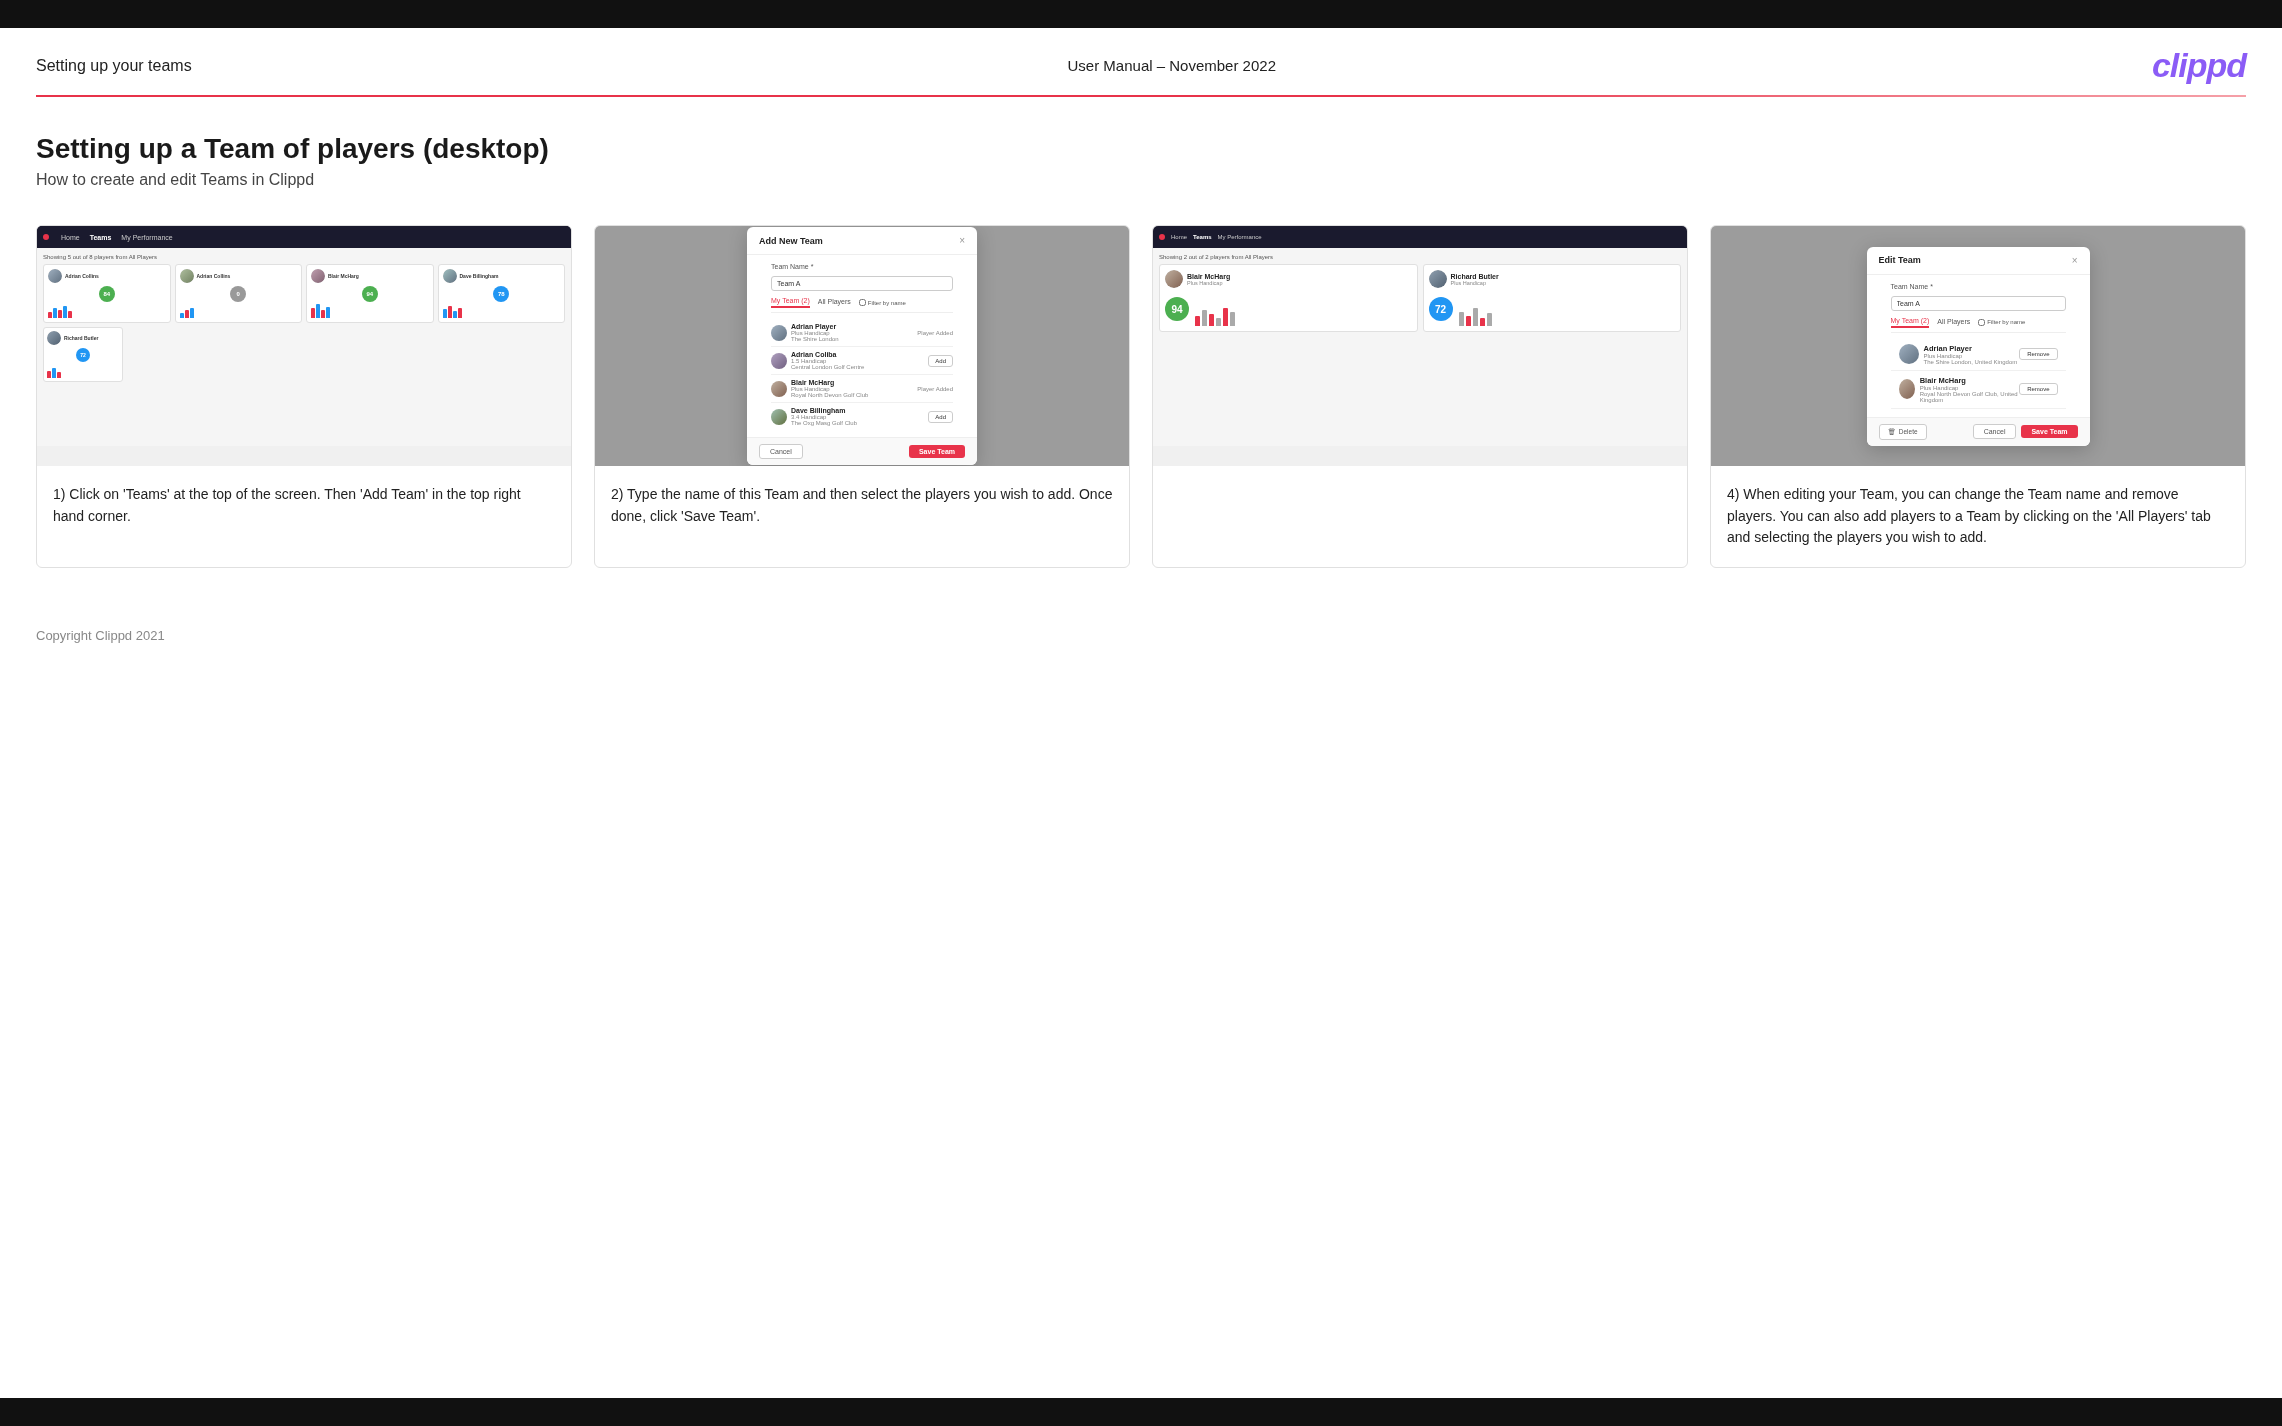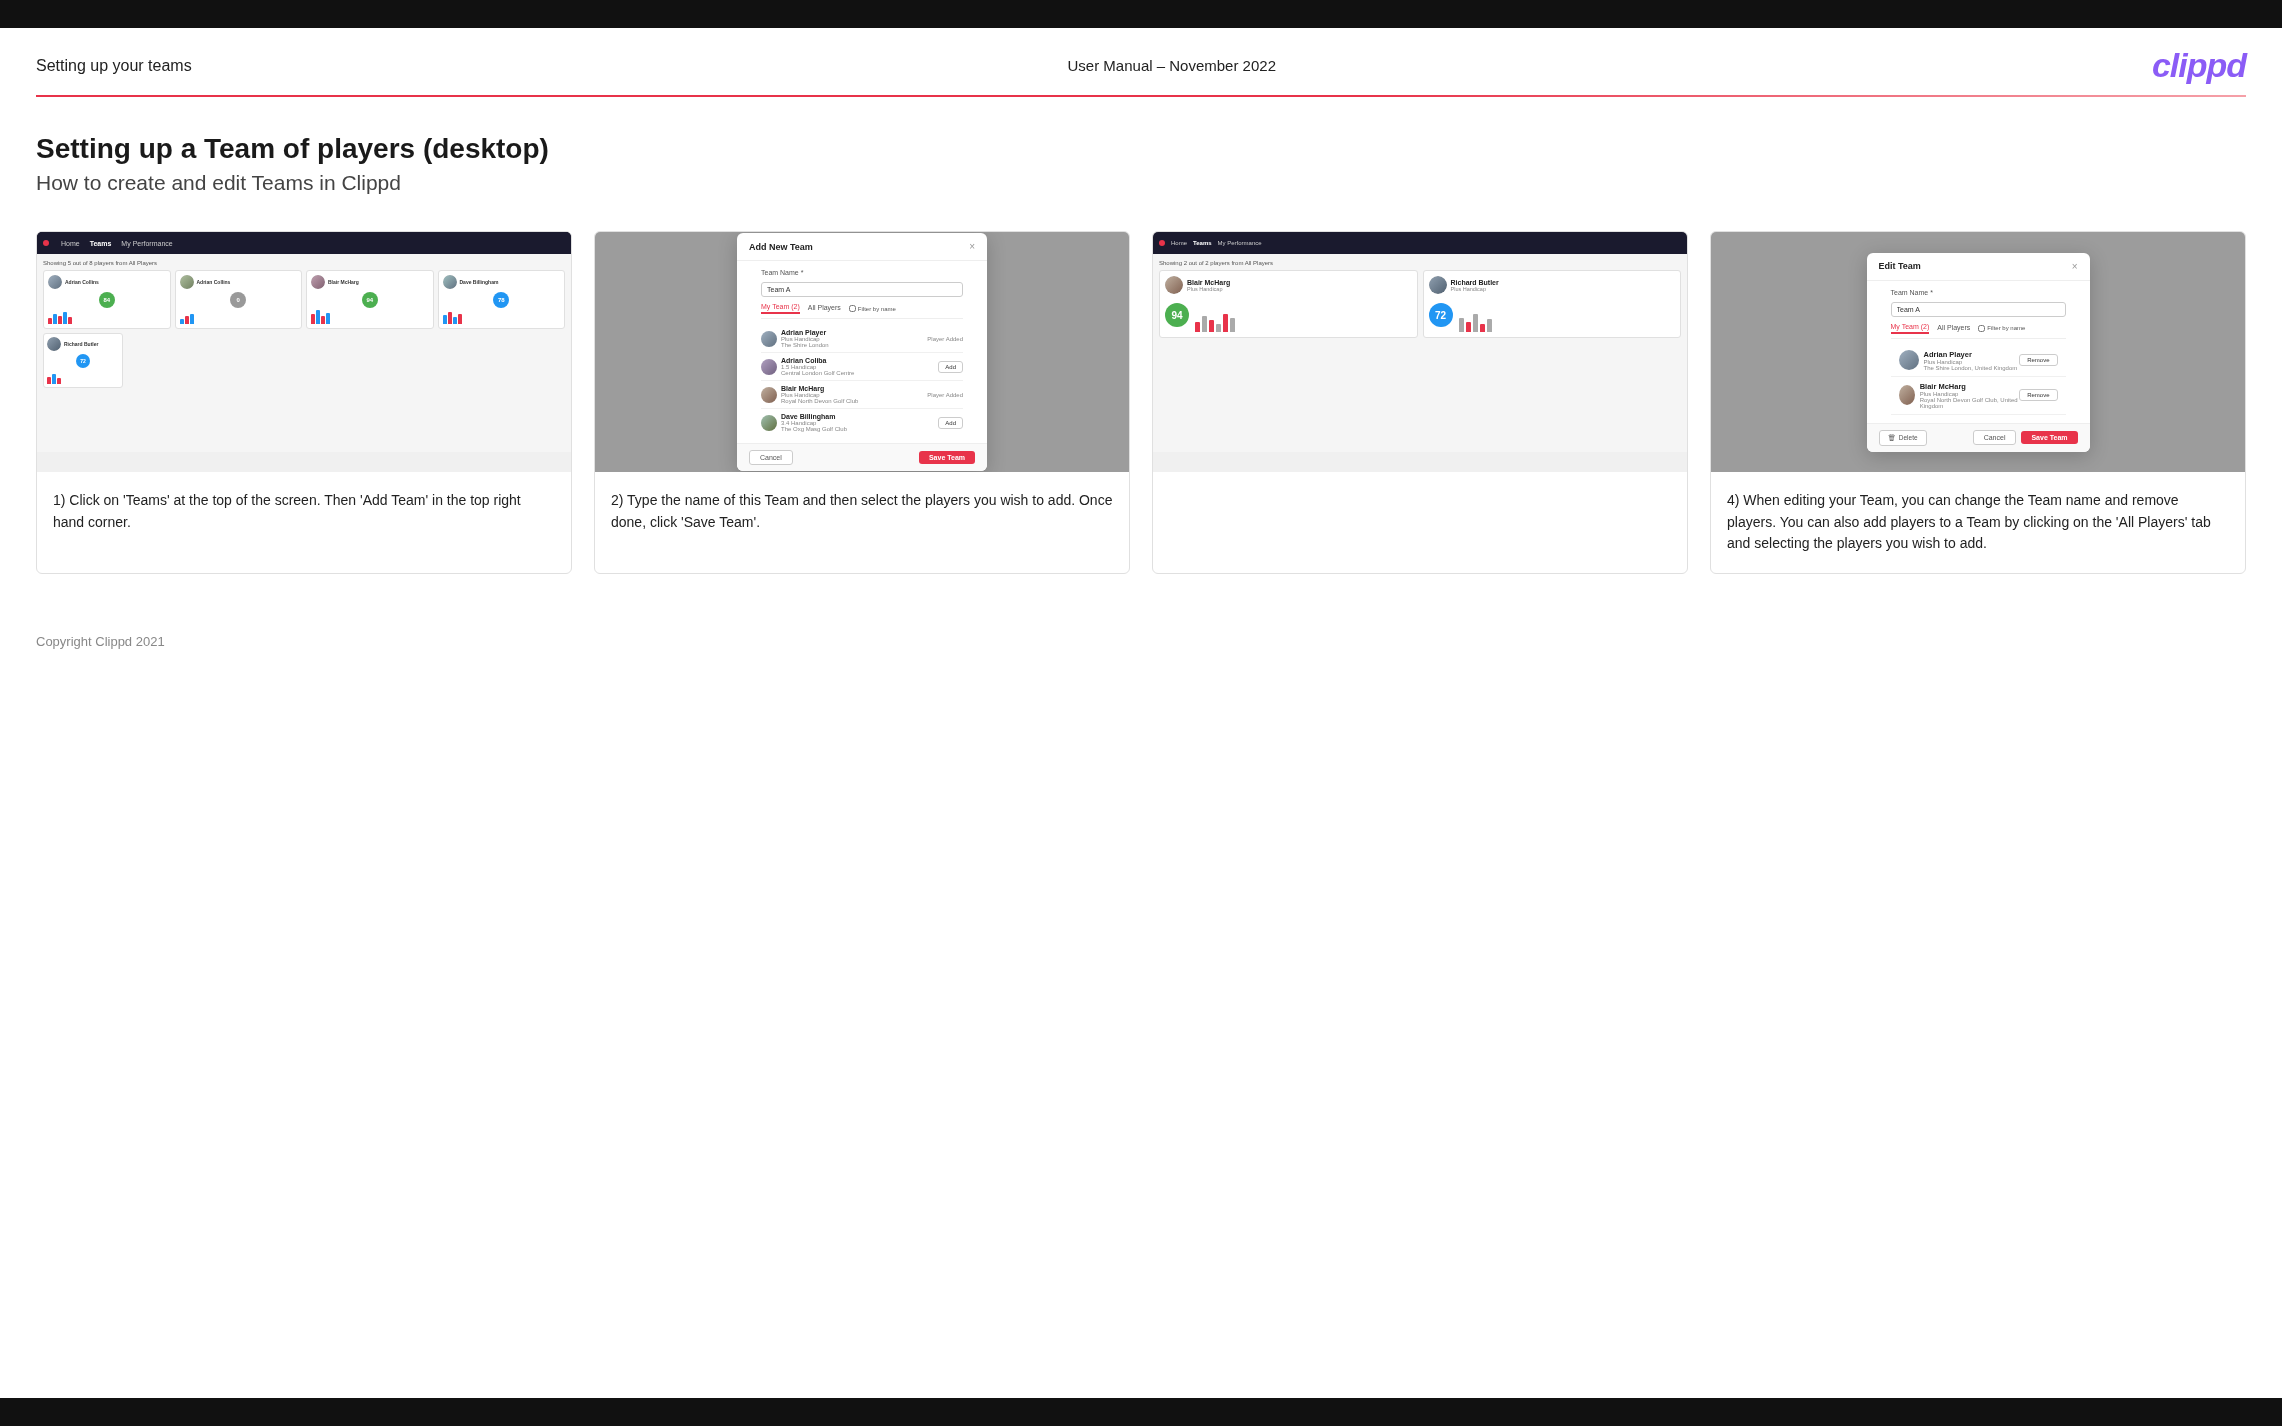--- a/index.html
+++ b/index.html
@@ -45,21 +45,21 @@
       padding: 36px 36px 20px 36px;
     }
 
     .page-title {
       font-size: 28px;
       font-weight: bold;
       color: #1a1a1a;
       margin-bottom: 6px;
     }
     .page-subtitle {
-      font-size: 21px;
+      font-size: 16px;
       color: #444;
       margin-bottom: 36px;
     }
 
     
     .cards-row {
       display: flex;
       gap: 22px;
       justify-content: space-between;
       margin-bottom: 30px;
@@ -226,21 +226,21 @@
       background: rgba(0,0,0,0.3);
       width: 100%;
       height: 240px;
       display: flex;
       align-items: center;
       justify-content: center;
     }
     .dialog-box {
       background: #fff;
       border-radius: 6px;
-      width: 250px;
+      width: 230px;
       box-shadow: 0 4px 20px rgba(0,0,0,0.2);
       overflow: hidden;
     }
     .dialog-header {
       padding: 8px 12px;
       border-bottom: 1px solid #eee;
       display: flex;
       justify-content: space-between;
       align-items: center;
     }

